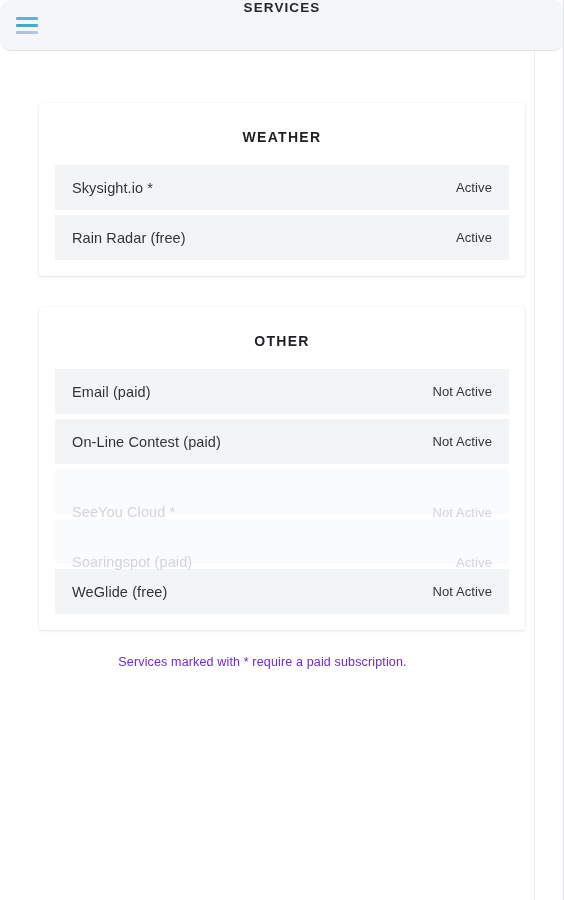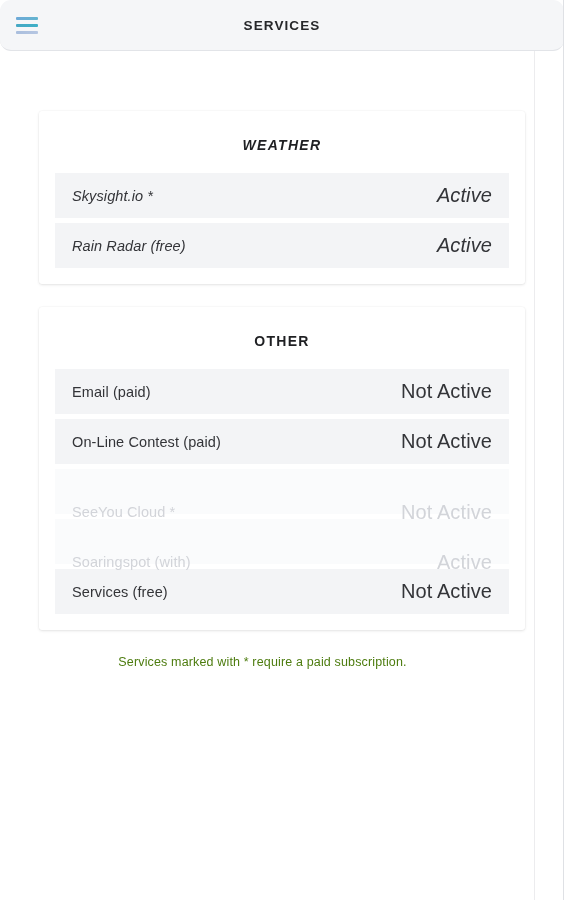--- a/index.html
+++ b/index.html
@@ -28,21 +28,20 @@
     z-index: 5;
   }
 
   
   .appbar {
     position: relative;
     height: 51px;
     background: #f5f6f8;
     border-bottom: 1px solid #e2e4e8;
     display: flex;
-    align-items: center;
     border-radius: 11px;
   }
 
   .menu-btn {
     position: absolute;
     left: 12px;
     top: 50%;
     transform: translateY(-50%);
     width: 30px;
     height: 26px;
@@ -94,21 +93,21 @@
   
   .card {
     position: absolute;
     left: 39px;
     width: 486px;
     background: #ffffff;
     border-radius: 3px;
     box-shadow: 0 1px 3px rgba(0,0,0,0.10), 0 0 0 0.5px rgba(0,0,0,0.035);
   }
 
-  #card-weather { top: 60px; font-style: italic; }
+  #card-weather { top: 52px; }
   #card-other   { top: 256px; }
 
   .card-title {
     text-align: center;
     font-size: 14px;
     font-weight: bold;
     letter-spacing: 1.3px;
     color: #1f2023;
     padding: 26px 0 20px 0;
   }
@@ -129,21 +128,21 @@
   }
   .srow:last-child { margin-bottom: 0; }
 
   .srow .svc-name {
     font-size: 14.5px;
     color: #333438;
     letter-spacing: 0.1px;
   }
 
   .srow .svc-status {
-    font-size: 20px;
+    font-size: 13px;
     color: #333438;
     letter-spacing: 0.1px;
   }
 
   
   .srow.disabled {
     background: #fafbfc;
     cursor: default;
   }
   .srow.disabled .svc-name,
@@ -153,21 +152,21 @@
   }
 
   
   .footnote {
     position: absolute;
     top: 604px;
     left: 0;
     width: 525px;
     text-align: center;
     font-size: 12.5px;
-    color: #4d7c0f;
+    color: #6d28d9;
     letter-spacing: 0.15px;
   }
 </style>
 </head>
 <body>
 
 <div class="panel-edge"></div>
 
 <div class="appbar">
   <button class="menu-btn">
@@ -212,26 +211,26 @@
         <span class="svc-name">On-Line Contest (paid)</span>
         <span class="svc-status">Not Active</span>
       </div>
 
       <div class="srow disabled">
         <span class="svc-name">SeeYou Cloud *</span>
         <span class="svc-status">Not Active</span>
       </div>
 
       <div class="srow disabled">
-        <span class="svc-name">Soaringspot (with)</span>
+        <span class="svc-name">Soaringspot (paid)</span>
         <span class="svc-status">Active</span>
       </div>
 
       <div class="srow">
-        <span class="svc-name">Services (free)</span>
+        <span class="svc-name">WeGlide (free)</span>
         <span class="svc-status">Not Active</span>
       </div>
 
     </div>
   </div>
 
   <div class="footnote">Services marked with * require a paid subscription.</div>
 
 </div>
 

